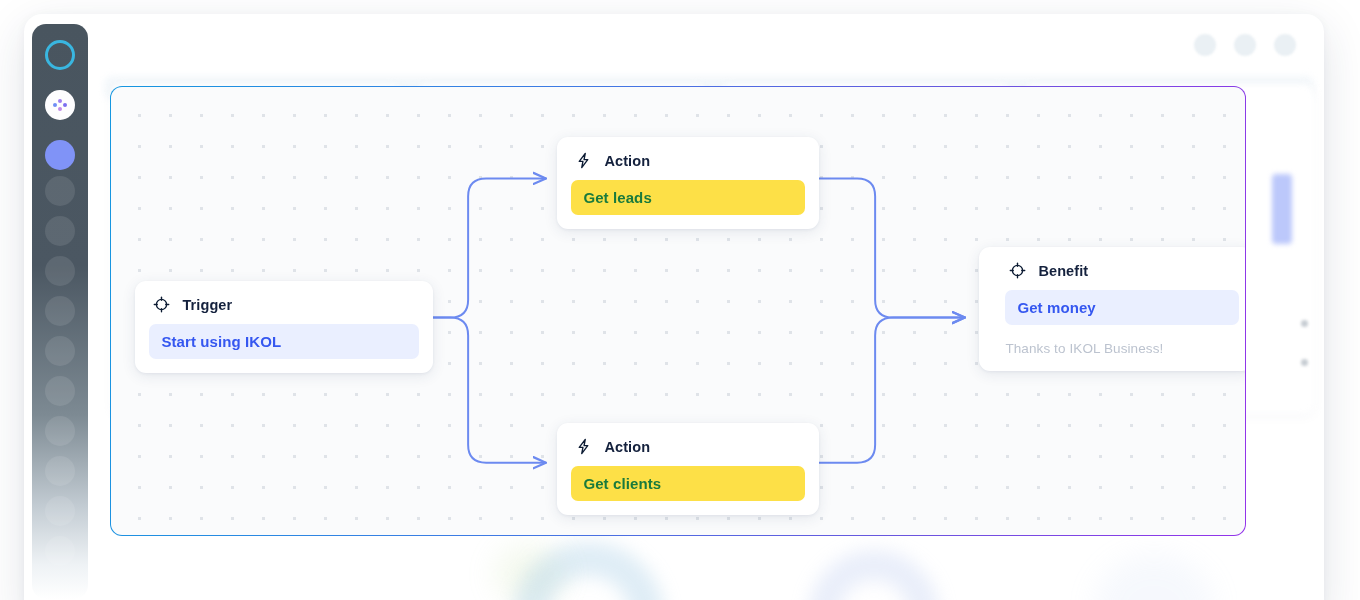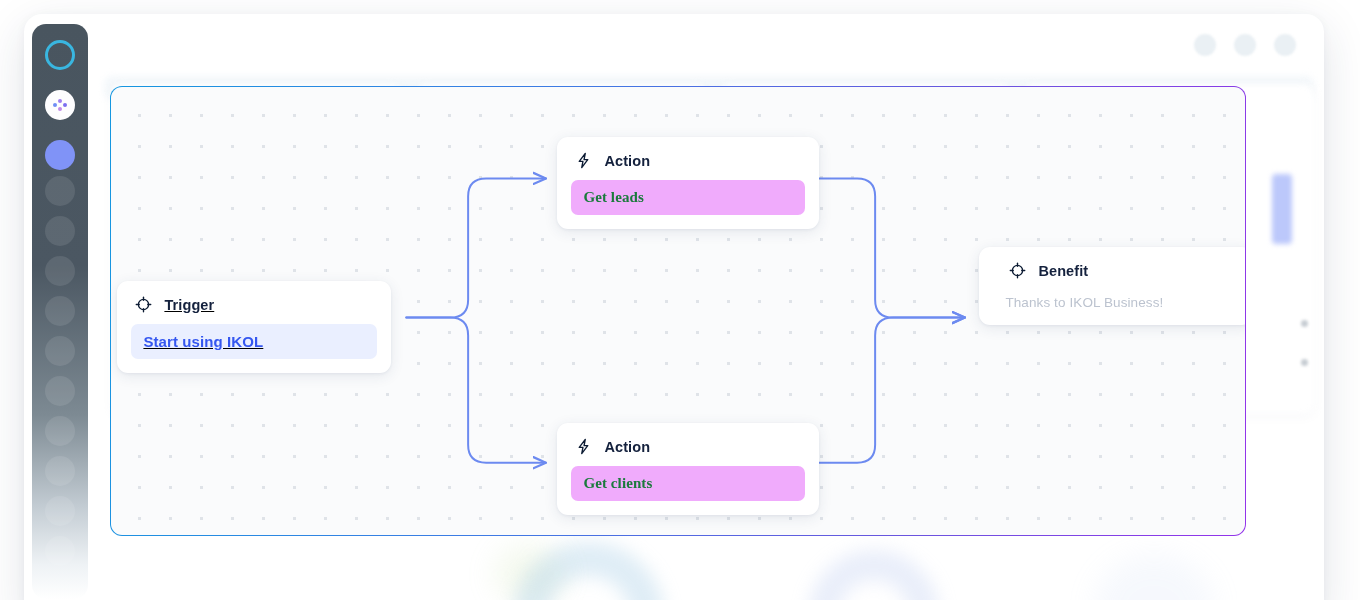--- a/index.html
+++ b/index.html
@@ -217,29 +217,29 @@
   }
   .chip {
     margin: 11px 14px 14px 14px;
     border-radius: 7px;
     padding: 9px 12px;
     font-size: 15px;
     font-weight: bold;
     letter-spacing: .1px;
   }
   .chip-blue  { background: #eaefff; color: #3557f0; }
-  .chip-green { background: #f0abfc; color: #1a7a3c; font-family: Liberation Serif, serif; }
+  .chip-green { background: #fde047; color: #1a7a3c; }
   .node-sub {
     margin: 16px 14px 15px 14px;
     font-size: 13.5px;
     color: #bcc3cf;
     letter-spacing: .1px;
   }
 
-  .n-trigger { left: 6px;  top: 194px; width: 274px; text-decoration: underline; }
+  .n-trigger { left: 24px;  top: 194px; width: 298px; }
   .n-act1    { left: 446px; top: 50px;  width: 262px; }
   .n-act2    { left: 446px; top: 336px; width: 262px; }
   .n-benefit { left: 868px; top: 160px; width: 274px; padding-left: 12px; }
 
   .icon-svg { display: block; }
 </style>
 </head>
 <body>
 
 <div id="stage">
@@ -363,20 +363,21 @@
               <svg class="icon-svg" width="17" height="17" viewBox="0 0 24 24" fill="none" stroke="#0c1b33" stroke-width="1.9" stroke-linecap="round">
                 <circle cx="12" cy="12" r="7.2"></circle>
                 <line x1="12" y1="1.8" x2="12" y2="6"></line>
                 <line x1="12" y1="18" x2="12" y2="22.2"></line>
                 <line x1="1.8" y1="12" x2="6" y2="12"></line>
                 <line x1="18" y1="12" x2="22.2" y2="12"></line>
               </svg>
             </span>
             <span class="node-title">Benefit</span>
           </div>
+          <div class="chip chip-blue">Get money</div>
           <div class="node-sub">Thanks to IKOL Business!</div>
         </div>
 
       </div>
     </div>
 
   </div>
 </div>
 
 </body></html>

